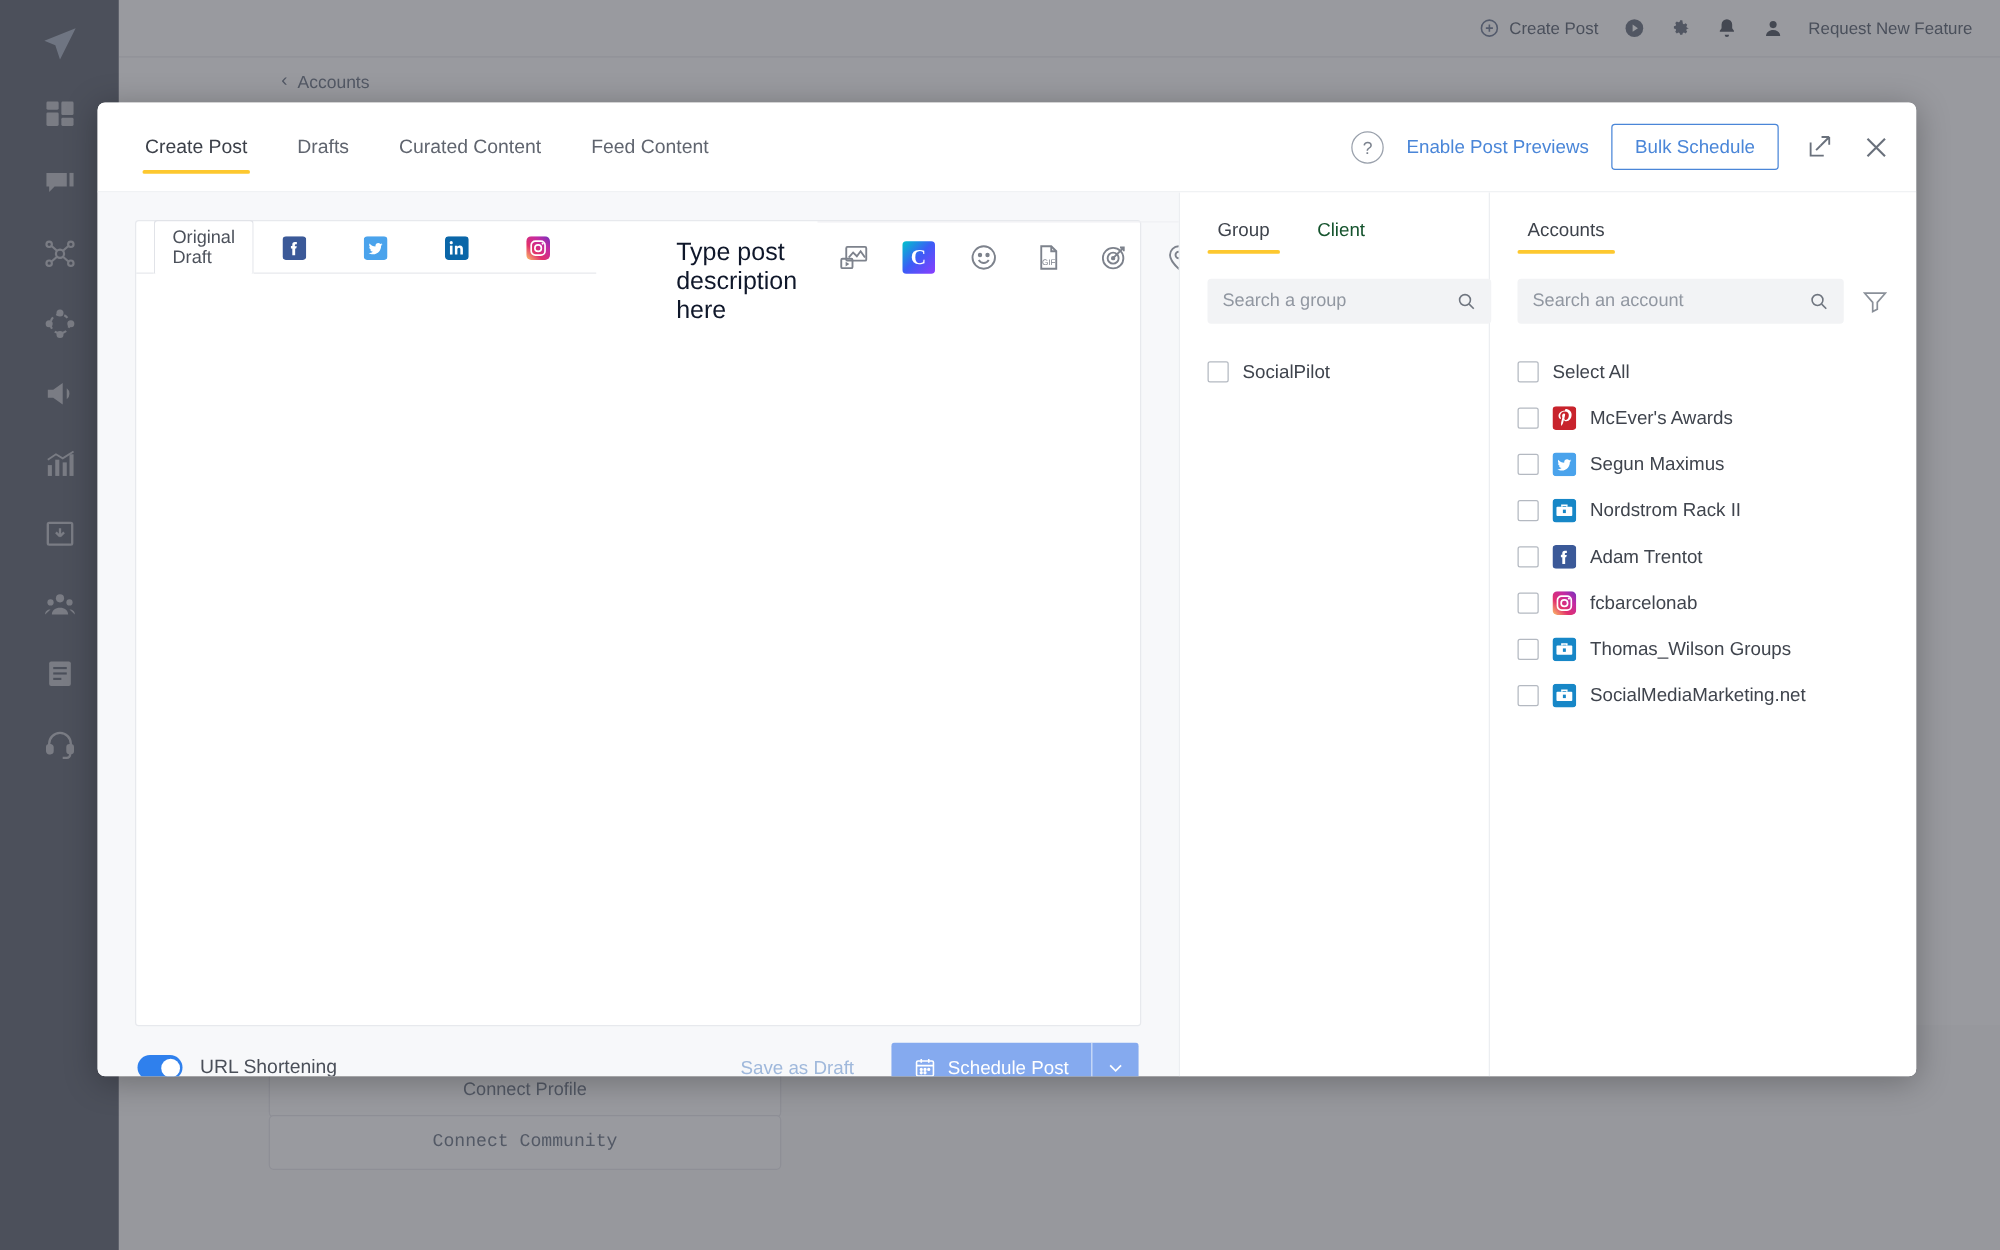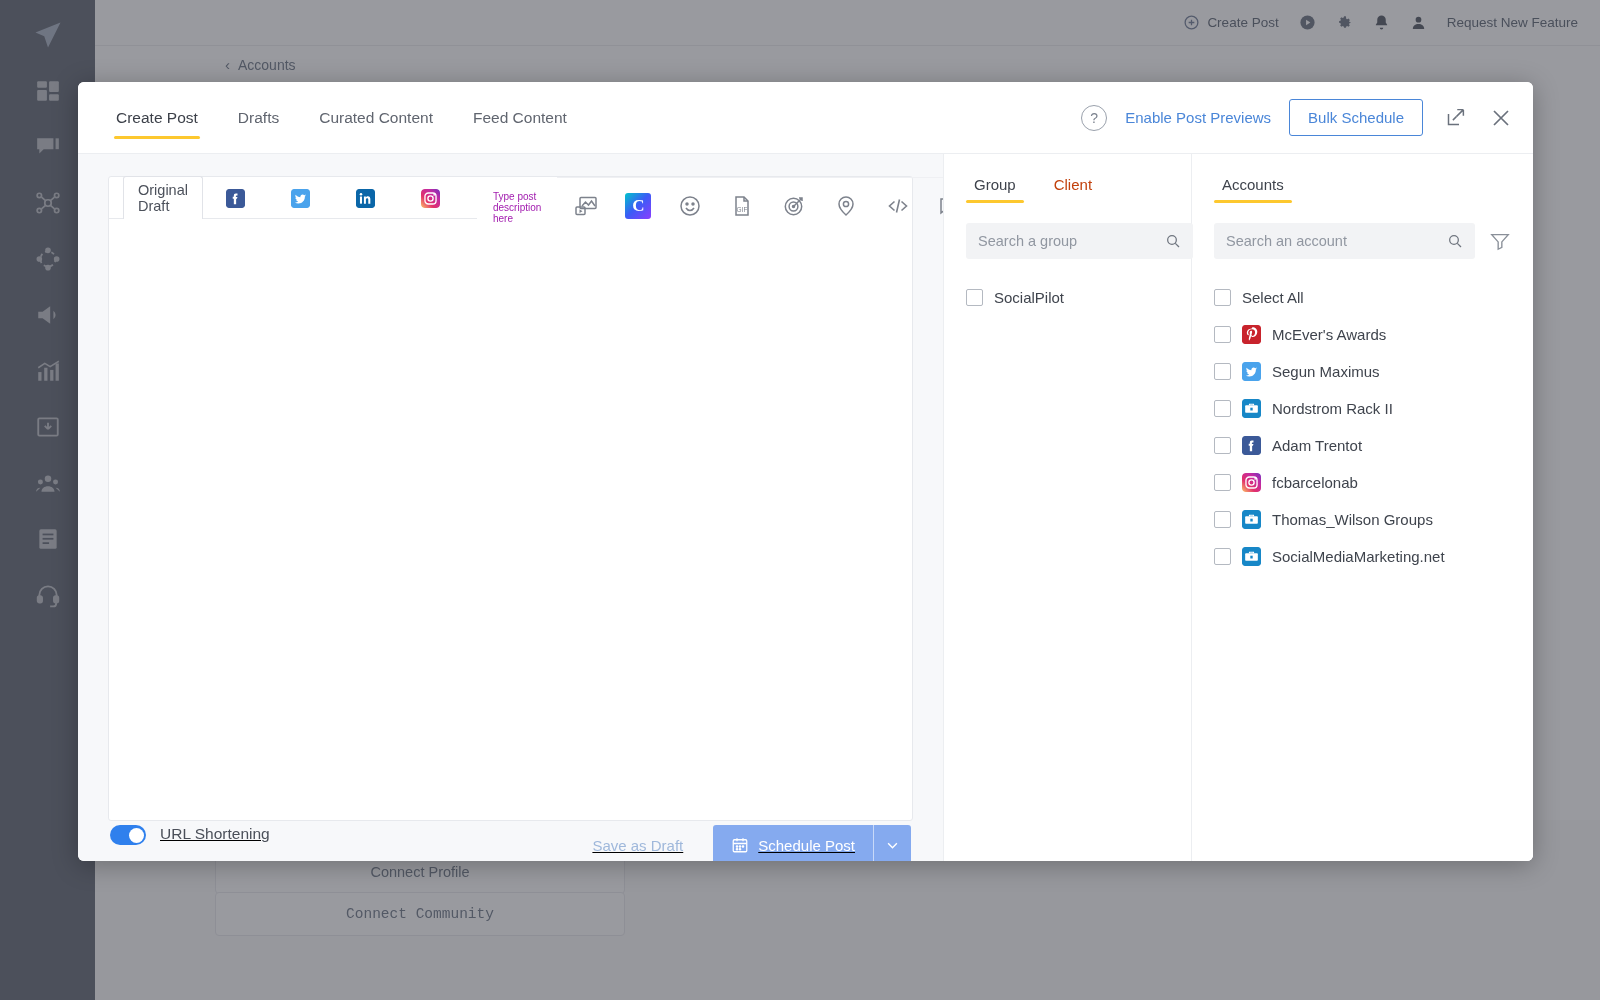--- a/index.html
+++ b/index.html
@@ -152,21 +152,21 @@
     box-shadow: 0 1px 0 #fff;
     z-index: 2;
   }
   .draft-tab.plat { padding: 0 22px; }
   .plat-ico { width: 19px; height: 19px; border-radius: 3px; display:block; }
 
   .editor-area {
     flex: 1; padding: 14px 16px; min-height: 0;
   }
   .editor-placeholder {
-    font-size: 10px; color: #a21caf;
+    font-size: 20px; color: #0f172a; margin-left: 48px;
   }
   .editor-toolbar {
     height: 56px; flex: 0 0 56px;
     border-top: 1px solid #eff0f3;
     display: flex; align-items: center;
     padding: 0 16px; gap: 26px;
   }
   .tool {
     width: 26px; height: 26px; display: flex; align-items: center; justify-content: center;
     color: #7d828c; cursor: pointer;
@@ -182,22 +182,22 @@
     margin-left: auto; display: flex; align-items: center; gap: 8px;
     font-size: 13.5px; color: #8b9099;
   }
   .counter .tw-badge {
     width: 21px; height: 21px; border-radius: 3px; background: #4aa3ec;
     display: flex; align-items: center; justify-content: center;
   }
   .counter .tw-badge svg { width: 14px; height: 14px; fill: #fff; }
 
   .composer-footer {
-    height: 58px; display: flex; align-items: flex-start; gap: 14px;
-    padding: 0 2px; margin-top: 4px; text-decoration: underline;
+    height: 58px; display: flex; align-items: center; gap: 14px;
+    padding: 0 2px; margin-top: 4px;
   }
   .toggle {
     width: 36px; height: 20px; border-radius: 10px; background: #2f80ed;
     position: relative; cursor: pointer; flex: 0 0 36px;
   }
   .toggle .knob {
     position: absolute; top: 2.5px; right: 2.5px;
     width: 15px; height: 15px; border-radius: 50%; background: #fff;
   }
   .toggle-label { font-size: 15.5px; color: #4a4f59; }
@@ -219,21 +219,21 @@
 
   
   .right-col {
     flex: 1; display: flex; background: #fff; border-left: 1px solid #eceef1;
   }
   .pane { padding: 22px 22px 0 22px; }
   .pane.group { width: 248px; flex: 0 0 248px; border-right: 1px solid #eceef1; }
   .pane.accounts { flex: 1; }
   .pane-tabs { display: flex; gap: 22px; margin-bottom: 20px; }
   .pane-tab {
-    position: relative; font-size: 15px; color: #c2410c;
+    position: relative; font-size: 15px; color: #14532d;
     padding: 0 8px 10px 8px; cursor: pointer;
   }
   .pane-tab.active { color: #3e434c; }
   .pane-tab.active::after {
     content: ""; position: absolute; left: 0; right: 0; bottom: 0;
     height: 3px; background: #fdc82f; border-radius: 2px;
   }
   .search-row { display: flex; align-items: center; gap: 14px; }
   .search-box {
     flex: 1; position: relative; height: 36px;

